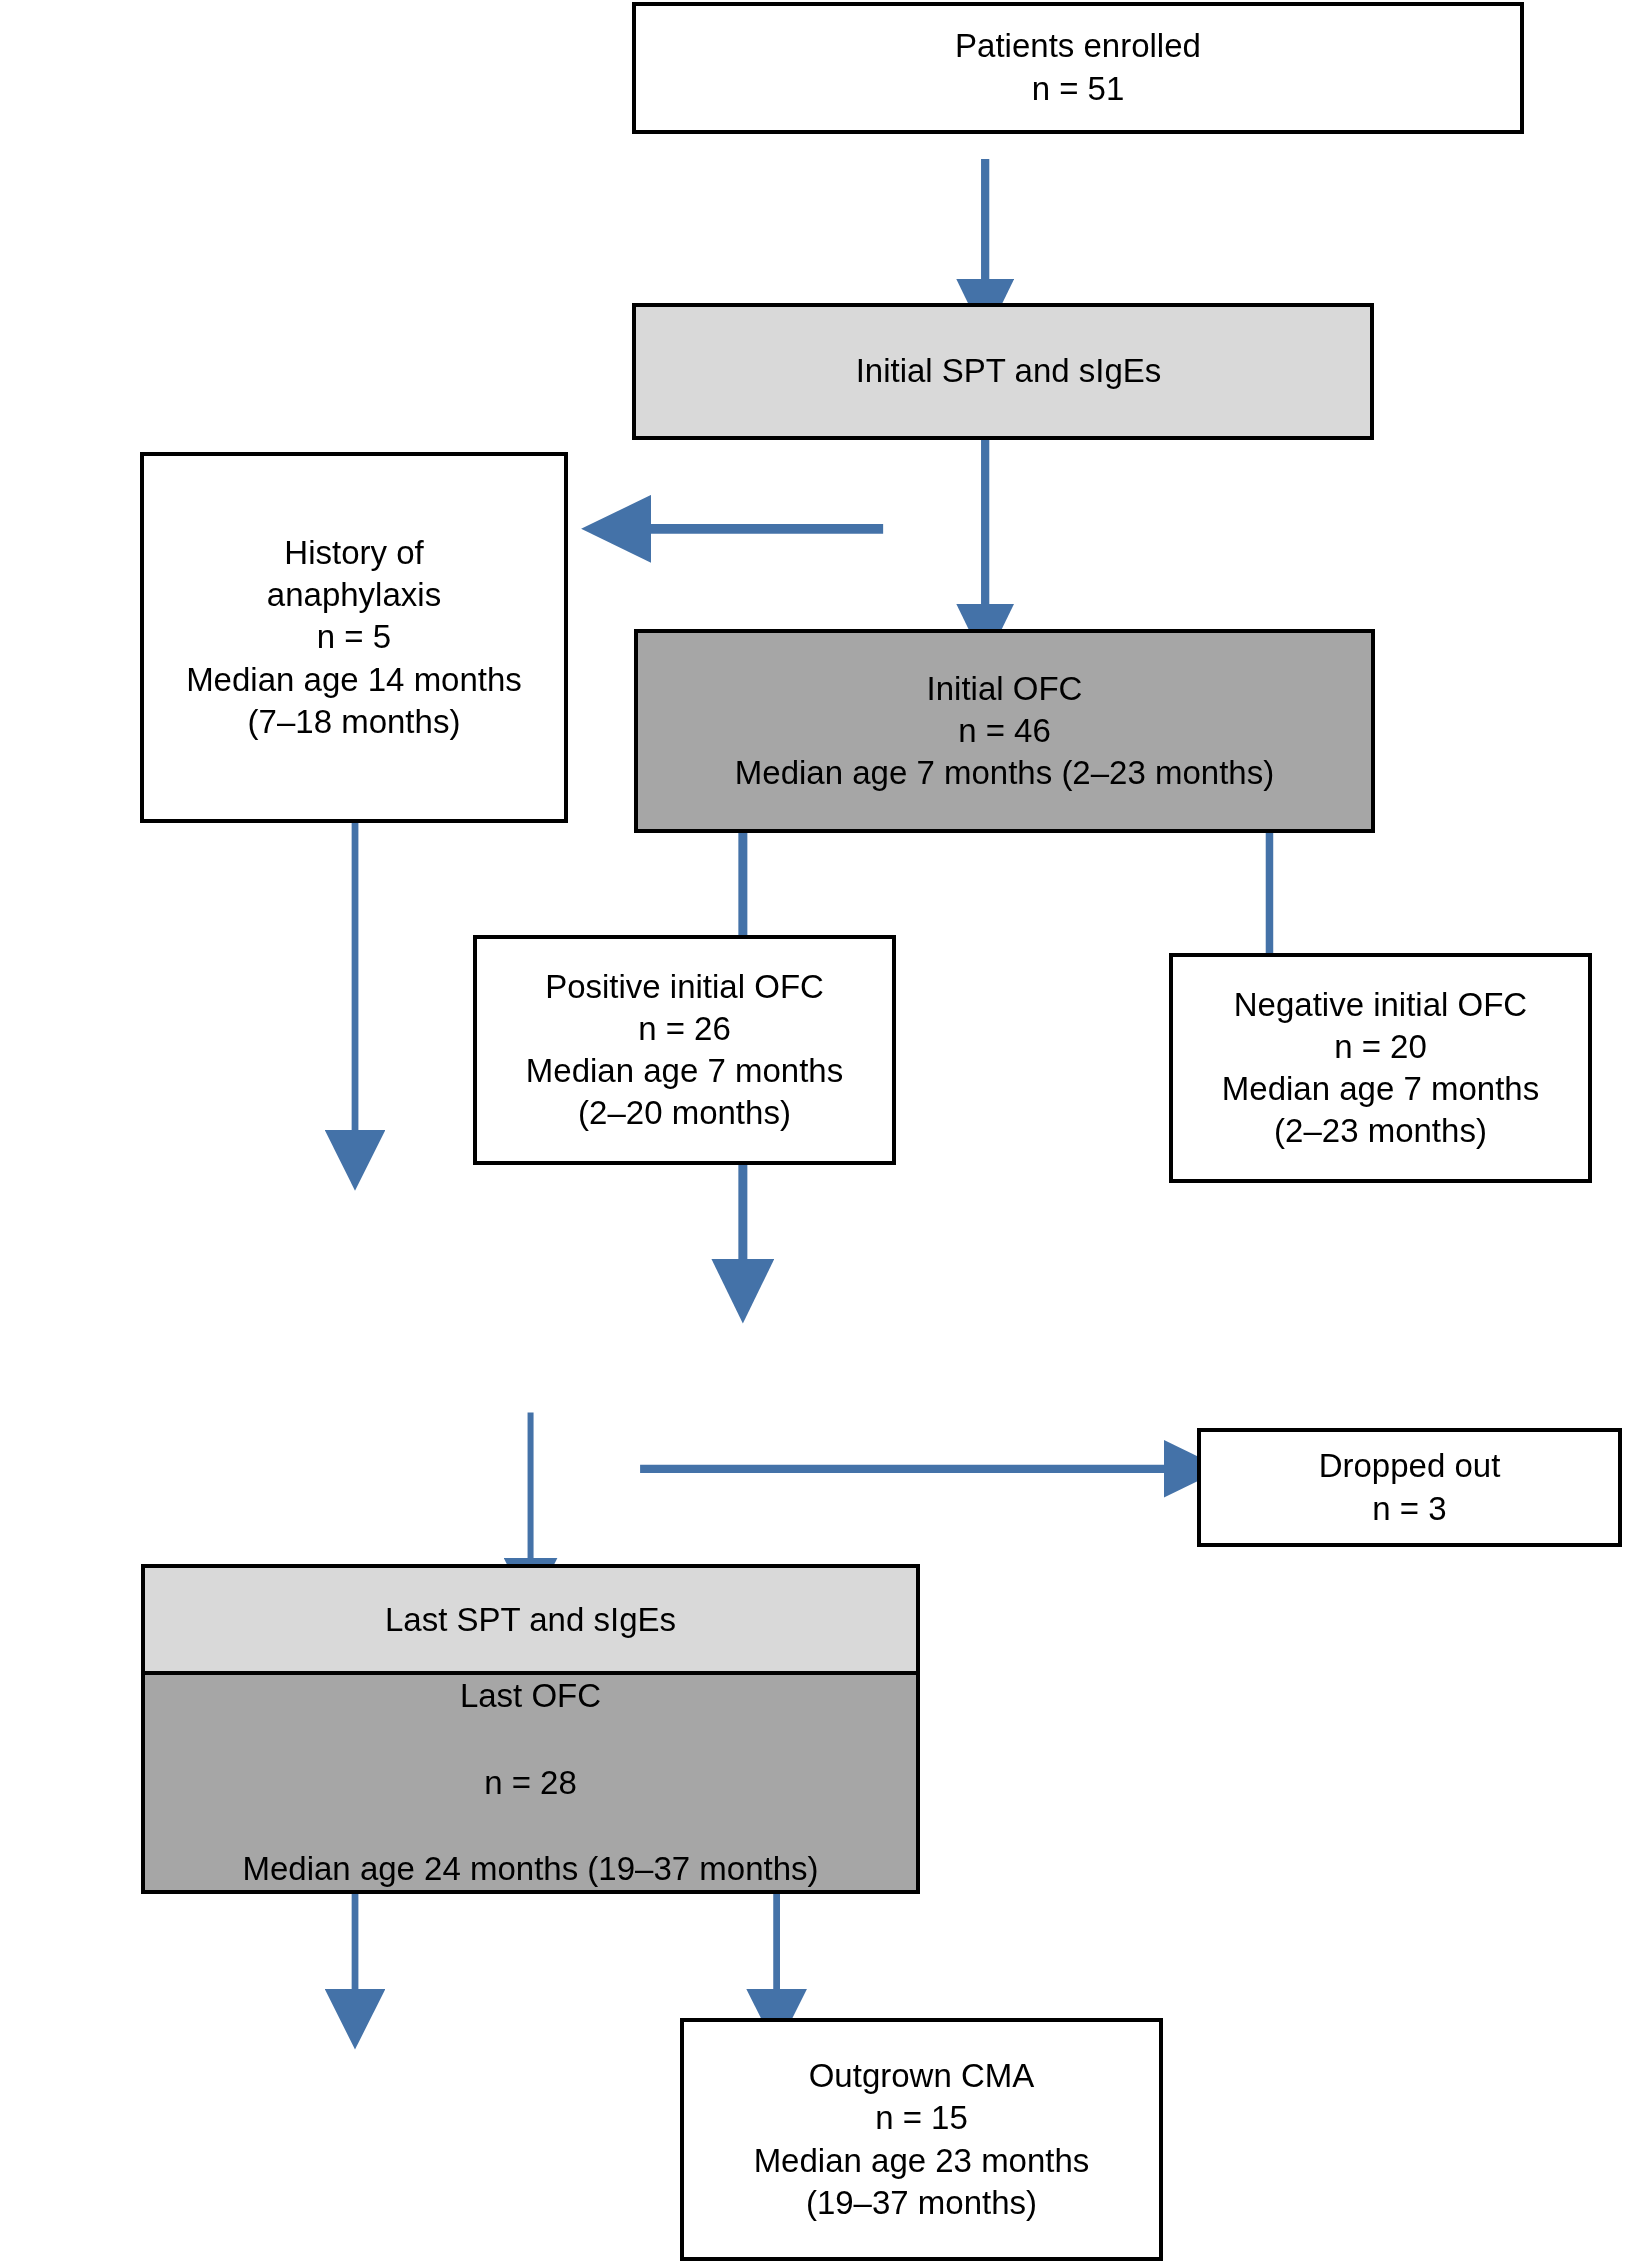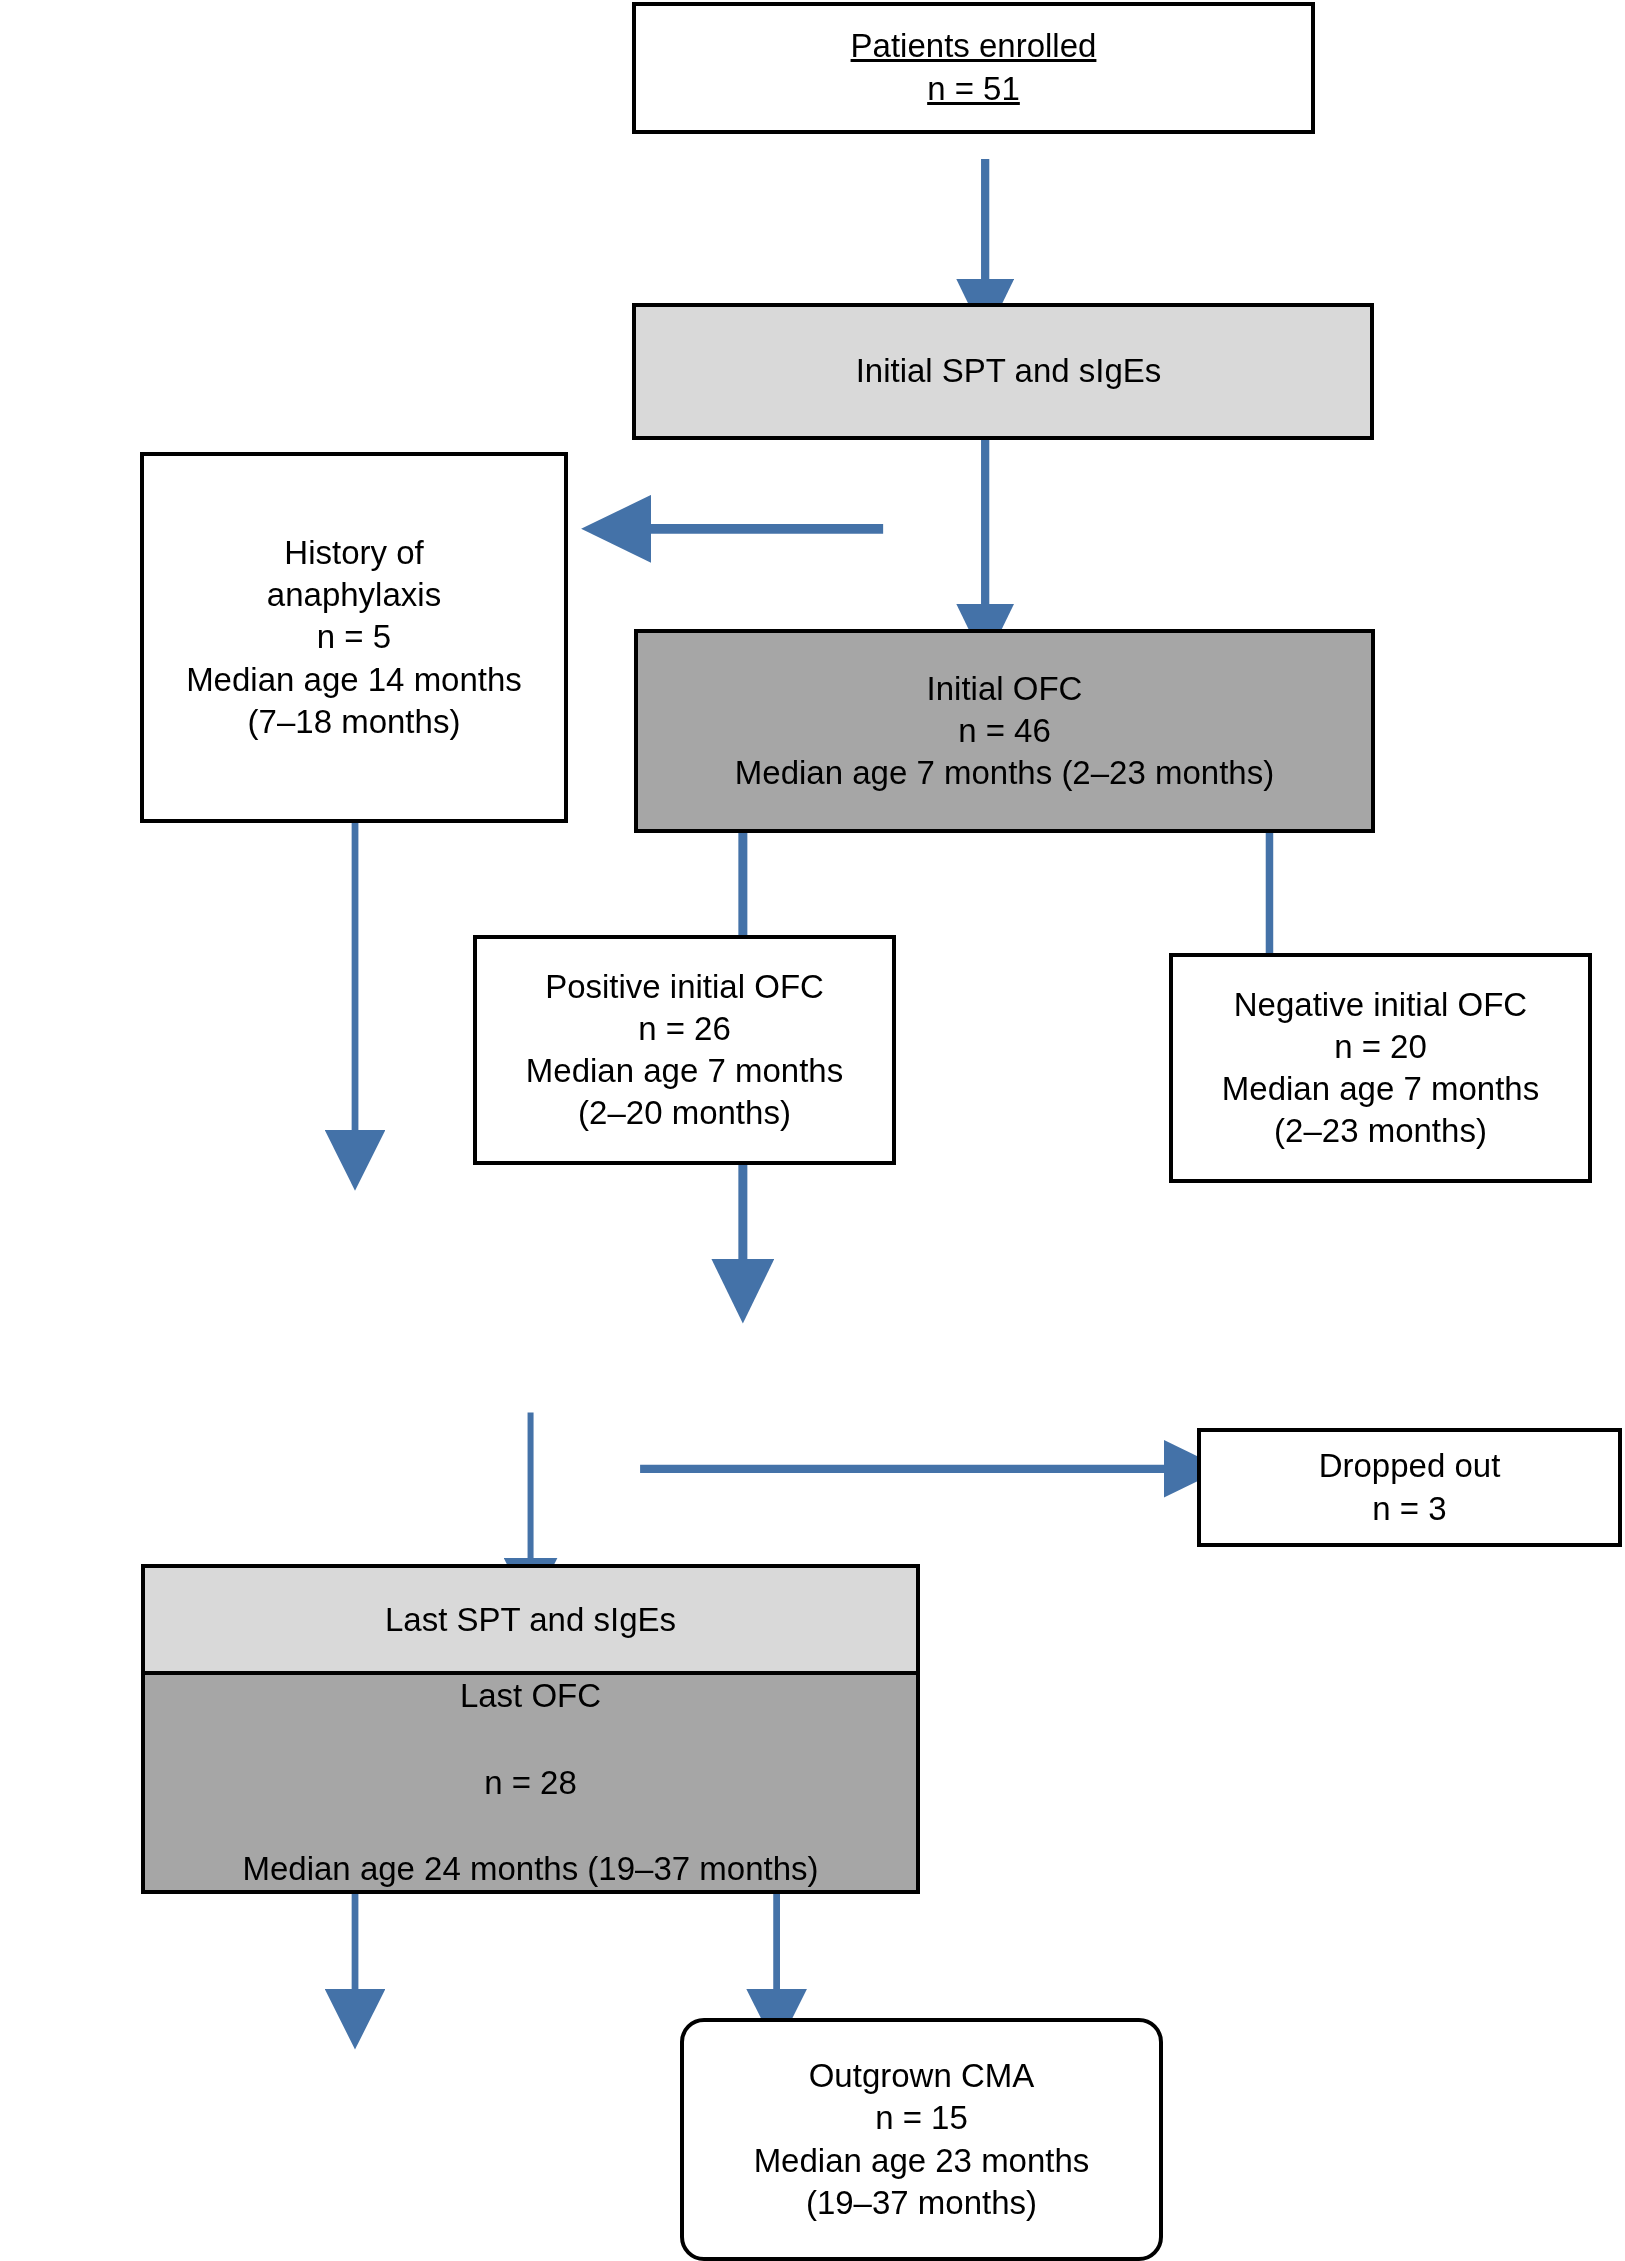--- a/index.html
+++ b/index.html
@@ -98,21 +98,21 @@
 
     <line x1="707" y1="1883" x2="707" y2="2086" stroke="#4472a8" stroke-width="8" marker-end="url(#ah)"></line>
 
     <line x1="853" y1="1958" x2="1562" y2="1958" stroke="#4472a8" stroke-width="11" marker-end="url(#ahw)"></line>
 
     <line x1="473" y1="2518" x2="473" y2="2662" stroke="#4472a8" stroke-width="9" marker-end="url(#ah)"></line>
 
     <line x1="1035" y1="2518" x2="1035" y2="2662" stroke="#4472a8" stroke-width="9" marker-end="url(#ah)"></line>
   </svg>
 
-  <div class="node" style="left:632px; top:1.5px; width:683px; height:132px;text-decoration:underline;">
+  <div class="node" style="left:632px; top:1.5px; width:892px; height:132px;">
     <span class="line">Patients enrolled</span>
     <span class="line">n = 51</span>
   </div>
 
   <div class="node fill-light" style="left:632px; top:303px; width:742px; height:137px;padding-left:11px;">
     <span class="line">Initial SPT and sIgEs</span>
   </div>
 
   <div class="node" style="left:140px; top:452px; width:428px; height:371px;">
     <span class="line">History of</span>
@@ -153,21 +153,21 @@
       <span class="line">Last SPT and sIgEs</span>
     </div>
     <div class="seg fill-dark" style="flex:1 1 auto;gap:44px;">
       <span class="line">Last OFC</span>
       <span class="line">n = 28</span>
       <span class="line">Median age 24 months (19–37 months)</span>
     </div>
   </div>
 
 
-  <div class="node" style="left:680px; top:2018px; width:483px; height:243px;border-radius:24px;">
+  <div class="node" style="left:680px; top:2018px; width:483px; height:243px;">
     <span class="line">Outgrown CMA</span>
     <span class="line">n = 15</span>
     <span class="line">Median age 23 months</span>
     <span class="line">(19–37 months)</span>
   </div>
 
 </div>
 
 
 </body></html>

